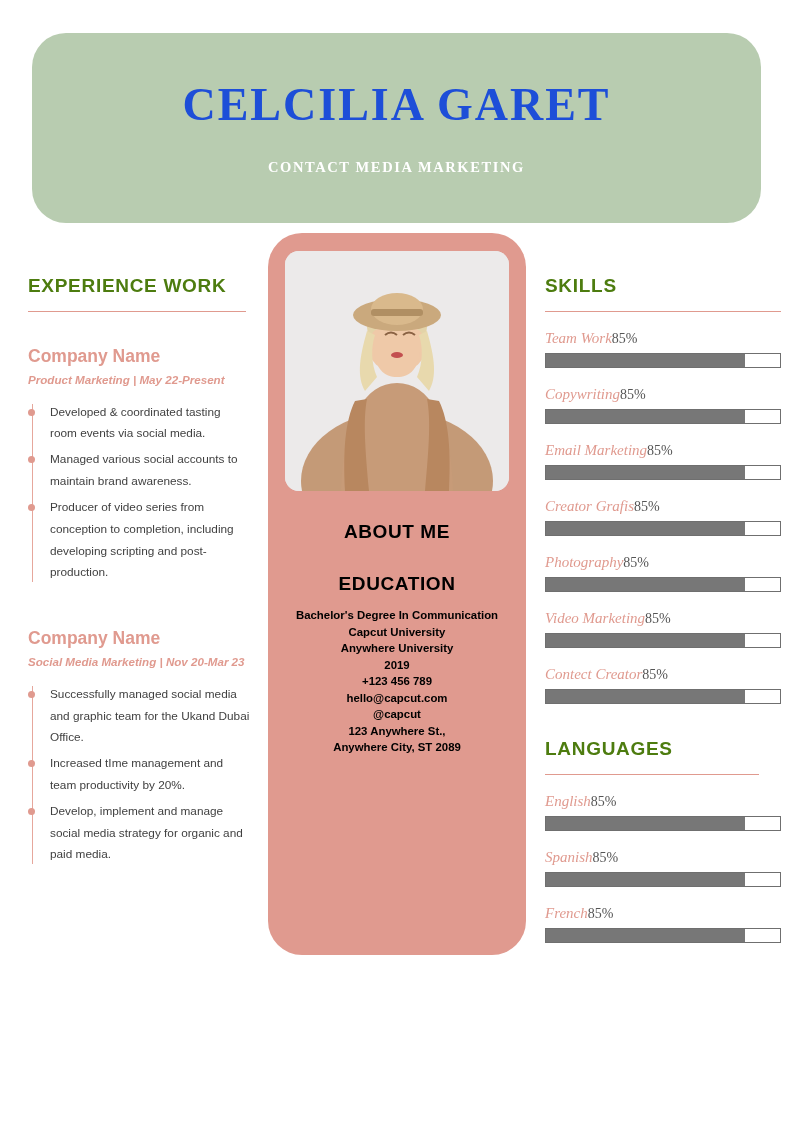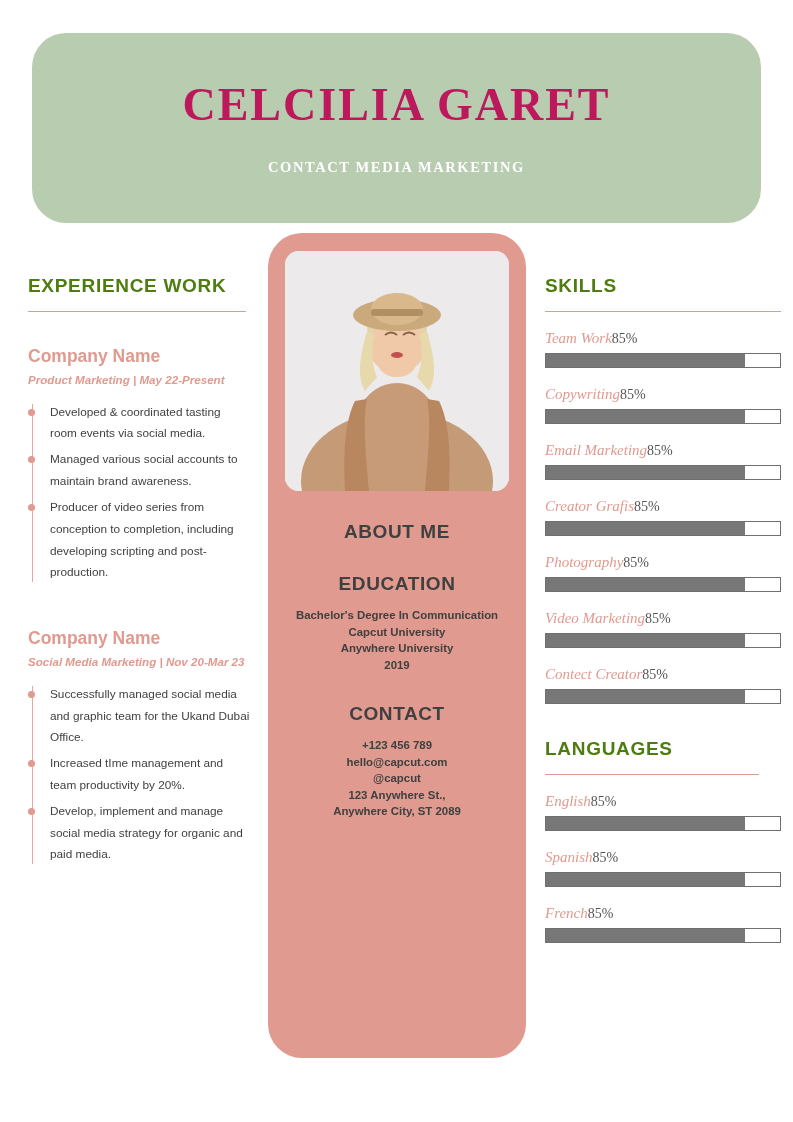--- a/index.html
+++ b/index.html
@@ -29,44 +29,44 @@
     display: flex;
     flex-direction: column;
     align-items: center;
     justify-content: center;
   }
   .header-name {
     font-family: "Liberation Serif", serif;
     font-weight: bold;
     font-size: 46px;
     letter-spacing: 2px;
-    color: #be185d;
+    color: #1d4ed8;
     text-align: center;
     line-height: 1.1;
   }
   .header-role {
     margin-top: 28px;
     font-family: "Liberation Serif", serif;
     font-weight: bold;
     font-size: 14.5px;
     letter-spacing: 1.6px;
     color: #ffffff;
     text-align: center;
   }
 
   
   .center-card {
     position: absolute;
     left: 268px;
     top: 233px;
     width: 258px;
-    height: 825px;
+    height: 722px;
     background: #e09a8f;
     border-radius: 34px;
-    color: #404040;
+    color: #000000;
     text-align: center;
     padding: 18px 16px 20px 16px;
   }
   .photo {
     width: 224px;
     height: 240px;
     margin: 0 auto;
     border-radius: 14px;
     overflow: hidden;
     background: #e9e9e9;
@@ -248,21 +248,20 @@
     </div>
 
     <div class="card-h">ABOUT ME</div>
 
     <div class="card-h">EDUCATION</div>
     <div class="card-p">Bachelor's Degree In Communication</div>
     <div class="card-p">Capcut University</div>
     <div class="card-p">Anywhere University</div>
     <div class="card-p">2019</div>
 
-    <div class="card-h">CONTACT</div>
     <div class="card-p">+123  456 789</div>
     <div class="card-p">hello@capcut.com</div>
     <div class="card-p">@capcut</div>
     <div class="card-p">123 Anywhere St.,</div>
     <div class="card-p">Anywhere City, ST 2089</div>
   </div>
 
   <div class="right-col">
     <div class="sec-title">SKILLS</div>
     <div class="sec-rule" style="width:236px;"></div>

